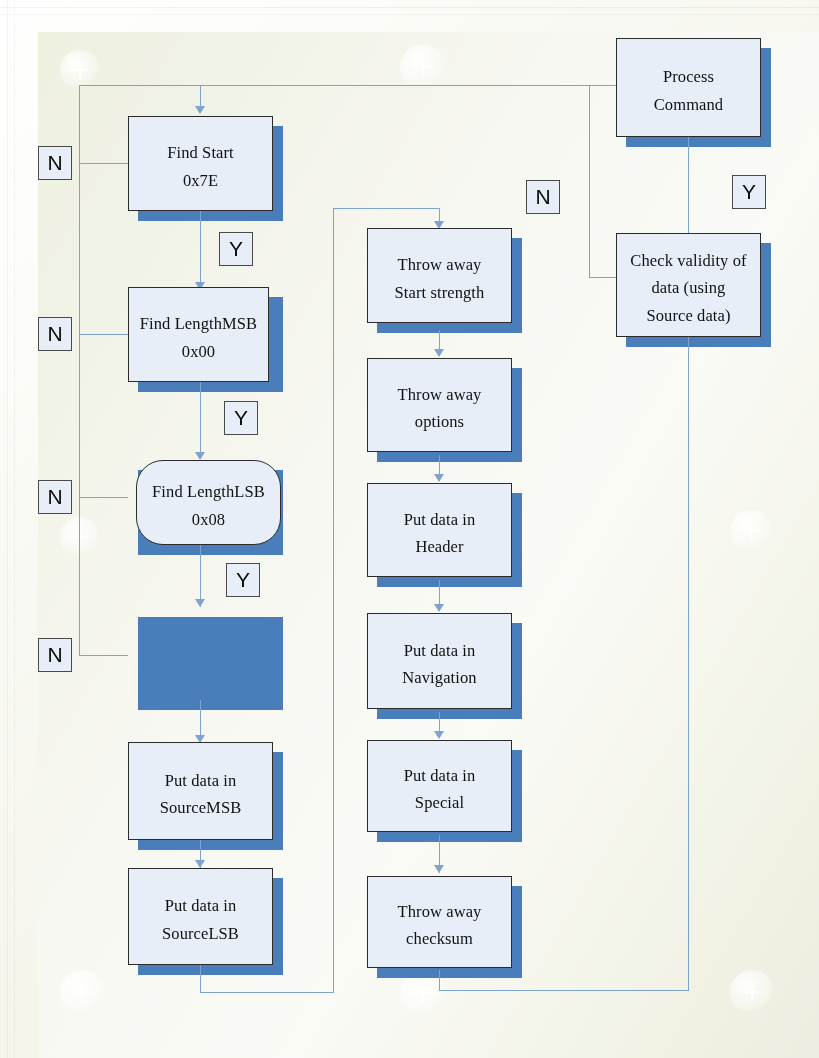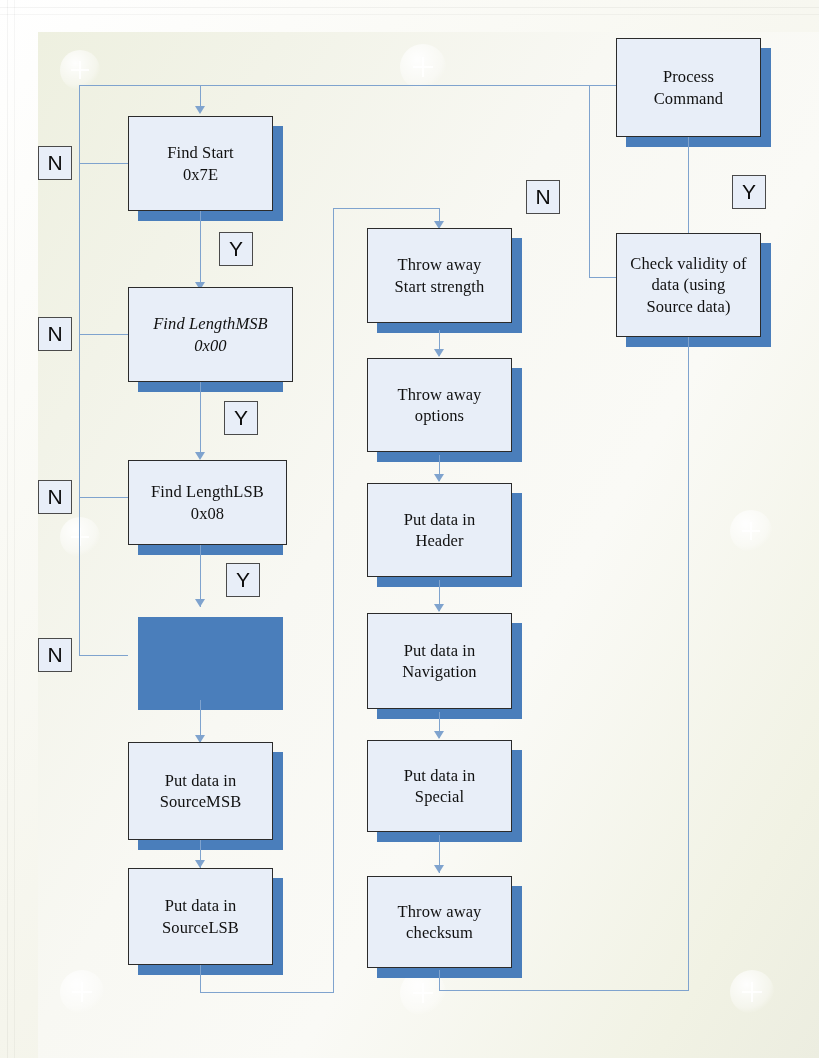--- a/index.html
+++ b/index.html
@@ -40,21 +40,21 @@
     border:1.4px solid #2b2b2b;
     box-sizing:border-box;
     display:flex;align-items:center;justify-content:center;
     text-align:center;
     font-size:16.5px;
     color:#101010;
     line-height:1.30;
     letter-spacing:0.1px;
     z-index:3;
   }
-  .box span{display:block;}
+  .box span{display:block;margin-top:6px;}
   .tag{
     position:absolute;width:34px;height:34px;
     background:#e8eef8;border:1.4px solid #4a4a4a;box-sizing:border-box;
     display:flex;align-items:center;justify-content:center;
     font-family:"Liberation Sans","DejaVu Sans",sans-serif;
     font-size:21px;color:#0b0b0b;z-index:4;
   }
   .ln{position:absolute;background:#7fa3ce;z-index:2;}
   .lnh{height:1.3px;}
   .lnv{width:1.3px;}
@@ -141,29 +141,29 @@
 
   <div class="shadow" style="left:138px;top:126px;width:145px;height:95px;"></div>
   <div class="box" style="left:128px;top:116px;width:145px;height:95px;">
     <div>
       <span>Find Start</span>
       <span>0x7E</span>
     </div>
   </div>
 
   <div class="shadow" style="left:138px;top:297px;width:145px;height:95px;"></div>
-  <div class="box" style="left:128px;top:287px;width:165px;height:95px;font-style:italic;">
+  <div class="box" style="left:128px;top:287px;width:141px;height:95px;">
     <div>
       <span>Find LengthMSB</span>
       <span>0x00</span>
     </div>
   </div>
 
   <div class="shadow" style="left:138px;top:470px;width:145px;height:85px;"></div>
-  <div class="box" style="left:128px;top:460px;width:159px;height:85px;">
+  <div class="box" style="left:136px;top:460px;width:145px;height:85px;border-radius:27px;">
     <div>
       <span>Find LengthLSB</span>
       <span>0x08</span>
     </div>
   </div>
 
   <div class="shadow" style="left:138px;top:617px;width:145px;height:93px;"></div>
 
   <div class="shadow" style="left:138px;top:752px;width:145px;height:98px;"></div>
   <div class="box" style="left:128px;top:742px;width:145px;height:98px;">

